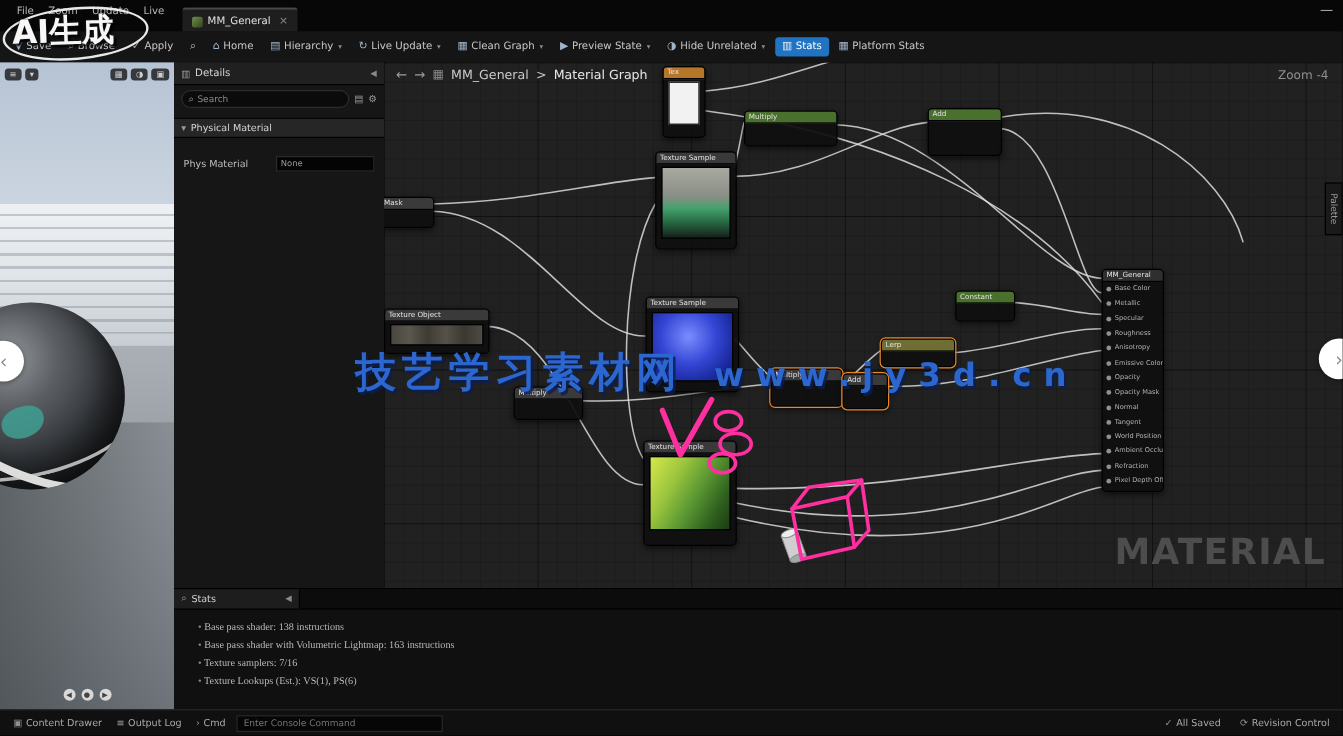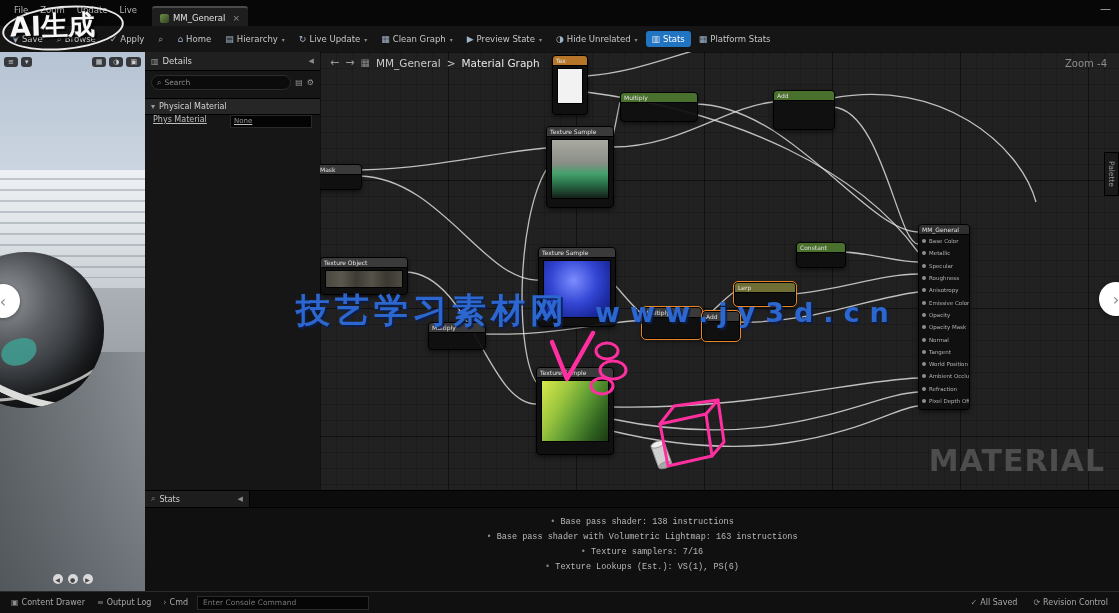--- a/index.html
+++ b/index.html
@@ -40,21 +40,21 @@
   .vp-nav-dot{width:10px;height:10px;border-radius:50%;background:#d9d9d9;color:#444;font-size:6px;display:flex;align-items:center;justify-content:center;}
 
   
   .details{position:absolute;left:145px;top:52px;width:175px;height:438px;background:#161616;border-right:1px solid #000;}
   .panel-head{height:18px;background:#202020;border-bottom:1px solid #000;display:flex;align-items:center;gap:4px;padding:0 6px;font-size:8.5px;color:#d5d5d5;}
   .panel-collapse{margin-left:auto;color:#8a8a8a;font-size:7px;}
   .search-row{display:flex;align-items:center;gap:4px;padding:4px 6px;}
   .search-box{flex:1;display:flex;align-items:center;gap:3px;background:#0b0b0b;border:1px solid #2c2c2c;border-radius:8px;height:13px;padding:0 5px;color:#8a8a8a;font-size:7.5px;}
   .mini-icon{color:#9a9a9a;font-size:8px;}
   .section-row{height:15px;background:#262626;display:flex;align-items:center;gap:4px;padding:0 6px;font-size:8px;color:#d5d5d5;margin-top:4px;border-top:1px solid #000;border-bottom:1px solid #000;}
-  .prop-row{display:flex;align-items:flex-start;height:18px;padding:0 8px;font-size:8px;color:#bdbdbd;text-decoration:underline;}
+  .prop-row{display:flex;align-items:center;height:18px;padding:12px 8px;font-size:8px;color:#bdbdbd;}
   .prop-value{width:74px;height:11px;background:#040404;border:1px solid #2a2a2a;margin-left:auto;color:#999;font-size:7px;line-height:11px;padding:0 3px;}
 
   
   .canvas{position:absolute;left:320px;top:52px;width:799px;height:438px;overflow:hidden;background-color:#212121;
     background-image:
       linear-gradient(rgba(0,0,0,.38) 1px,transparent 1px),
       linear-gradient(90deg,rgba(0,0,0,.38) 1px,transparent 1px),
       linear-gradient(rgba(0,0,0,.16) 1px,transparent 1px),
       linear-gradient(90deg,rgba(0,0,0,.16) 1px,transparent 1px);
     background-size:128px 128px,128px 128px,16px 16px,16px 16px;}
@@ -79,21 +79,21 @@
   .bc-current{color:#e6e6e6;}
   .zoom-label{position:absolute;right:12px;top:6px;font-size:10px;color:#8f8f8f;z-index:8;}
   .material-wm{position:absolute;right:14px;bottom:12px;font-size:30px;font-weight:800;color:#4d4d4d;letter-spacing:1px;z-index:5;}
   .palette-tab{position:absolute;right:0;top:100px;writing-mode:vertical-rl;background:#1a1a1a;border:1px solid #000;color:#9a9a9a;font-size:7.5px;padding:8px 2px;z-index:8;}
 
   
   .stats{position:absolute;left:145px;top:490px;right:0;height:102px;background:#101010;border-top:1px solid #000;}
   .stats-tabrow{height:16px;background:#0c0c0c;border-bottom:1px solid #000;display:flex;}
   .stats-tab{width:92px;background:#1d1d1d;display:flex;align-items:center;gap:4px;padding:0 6px;font-size:8px;color:#d0d0d0;border-right:1px solid #000;}
   #statlines{padding:6px 0 0 4px;}
-  .stat-line{font-family:Liberation Mono, monospace;font-size:8.5px;color:#b9b9b9;padding:2.5px 0 2.5px 16px;text-align:center;}
+  .stat-line{font-family:Liberation Serif, serif;font-size:8.5px;color:#b9b9b9;padding:2.5px 0 2.5px 16px;}
   .stat-line::before{content:"•  ";color:#8a8a8a;}
 
   
   .statusbar{position:absolute;left:0;bottom:0;right:0;height:21px;background:#101010;border-top:1px solid #2a2a2a;display:flex;align-items:center;gap:4px;padding:0 6px;}
   .sb-item{display:flex;align-items:center;gap:3px;font-size:8px;color:#a8a8a8;padding:2px 5px;}
   .sb-icon{font-size:8px;color:#8f8f8f;}
   .console-input{width:160px;height:12px;background:#060606;border:1px solid #2a2a2a;color:#9a9a9a;font-size:7.5px;padding:0 5px;font-family:"DejaVu Sans",sans-serif;}
   .sb-right{margin-left:auto;display:flex;gap:6px;}
 
   

